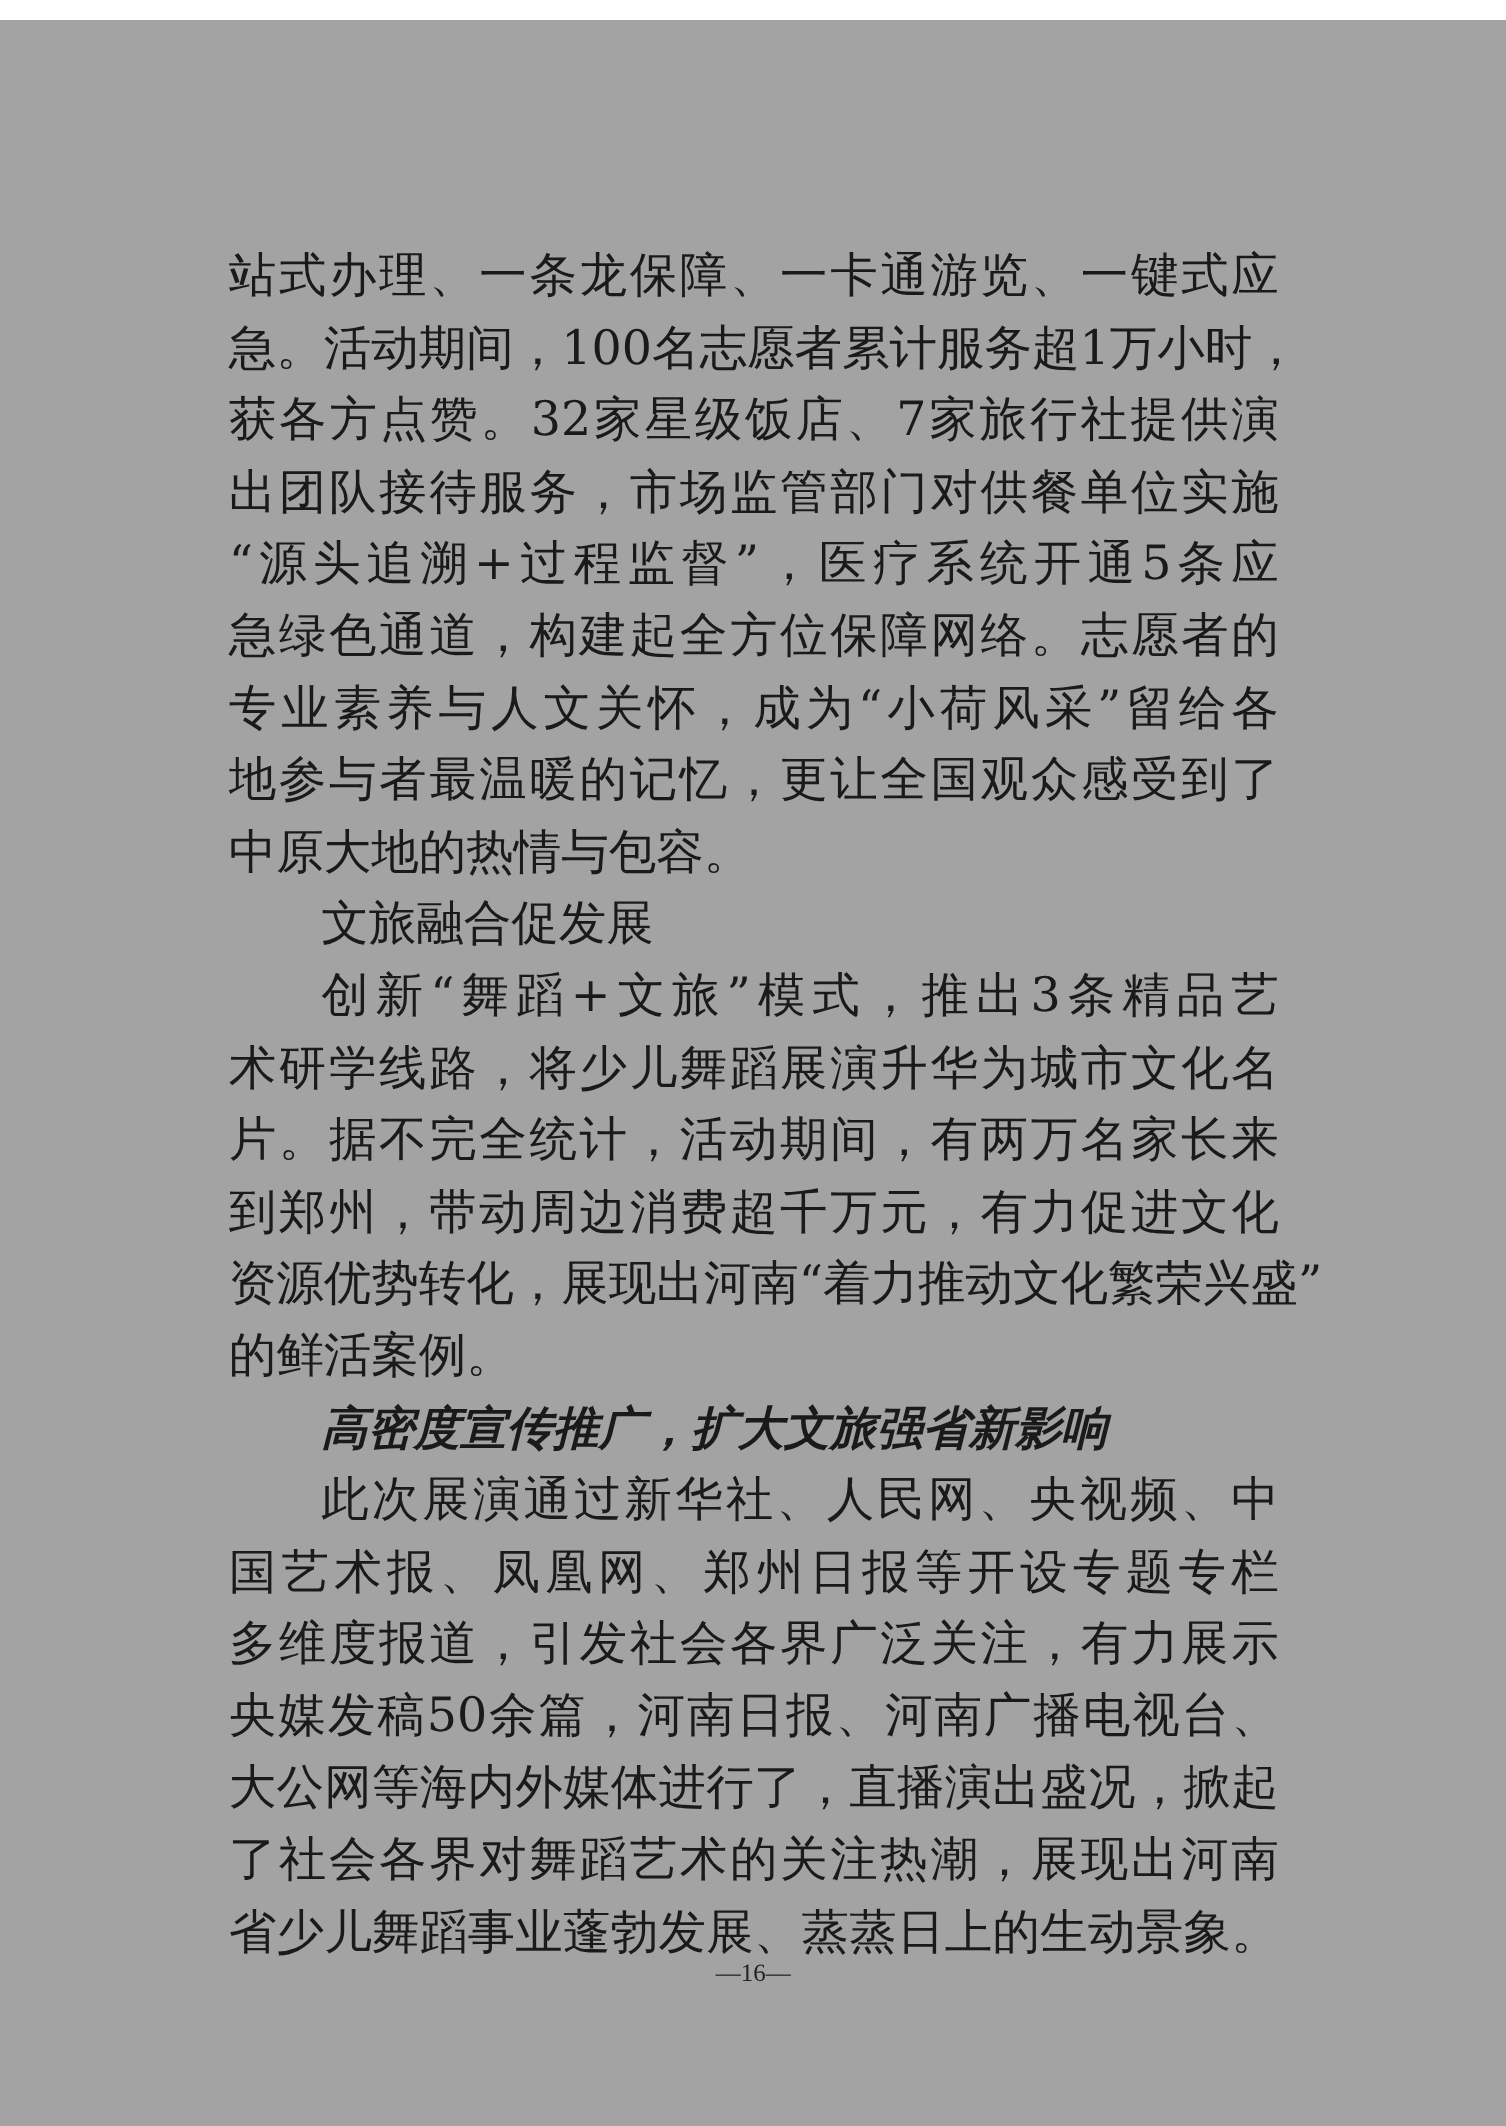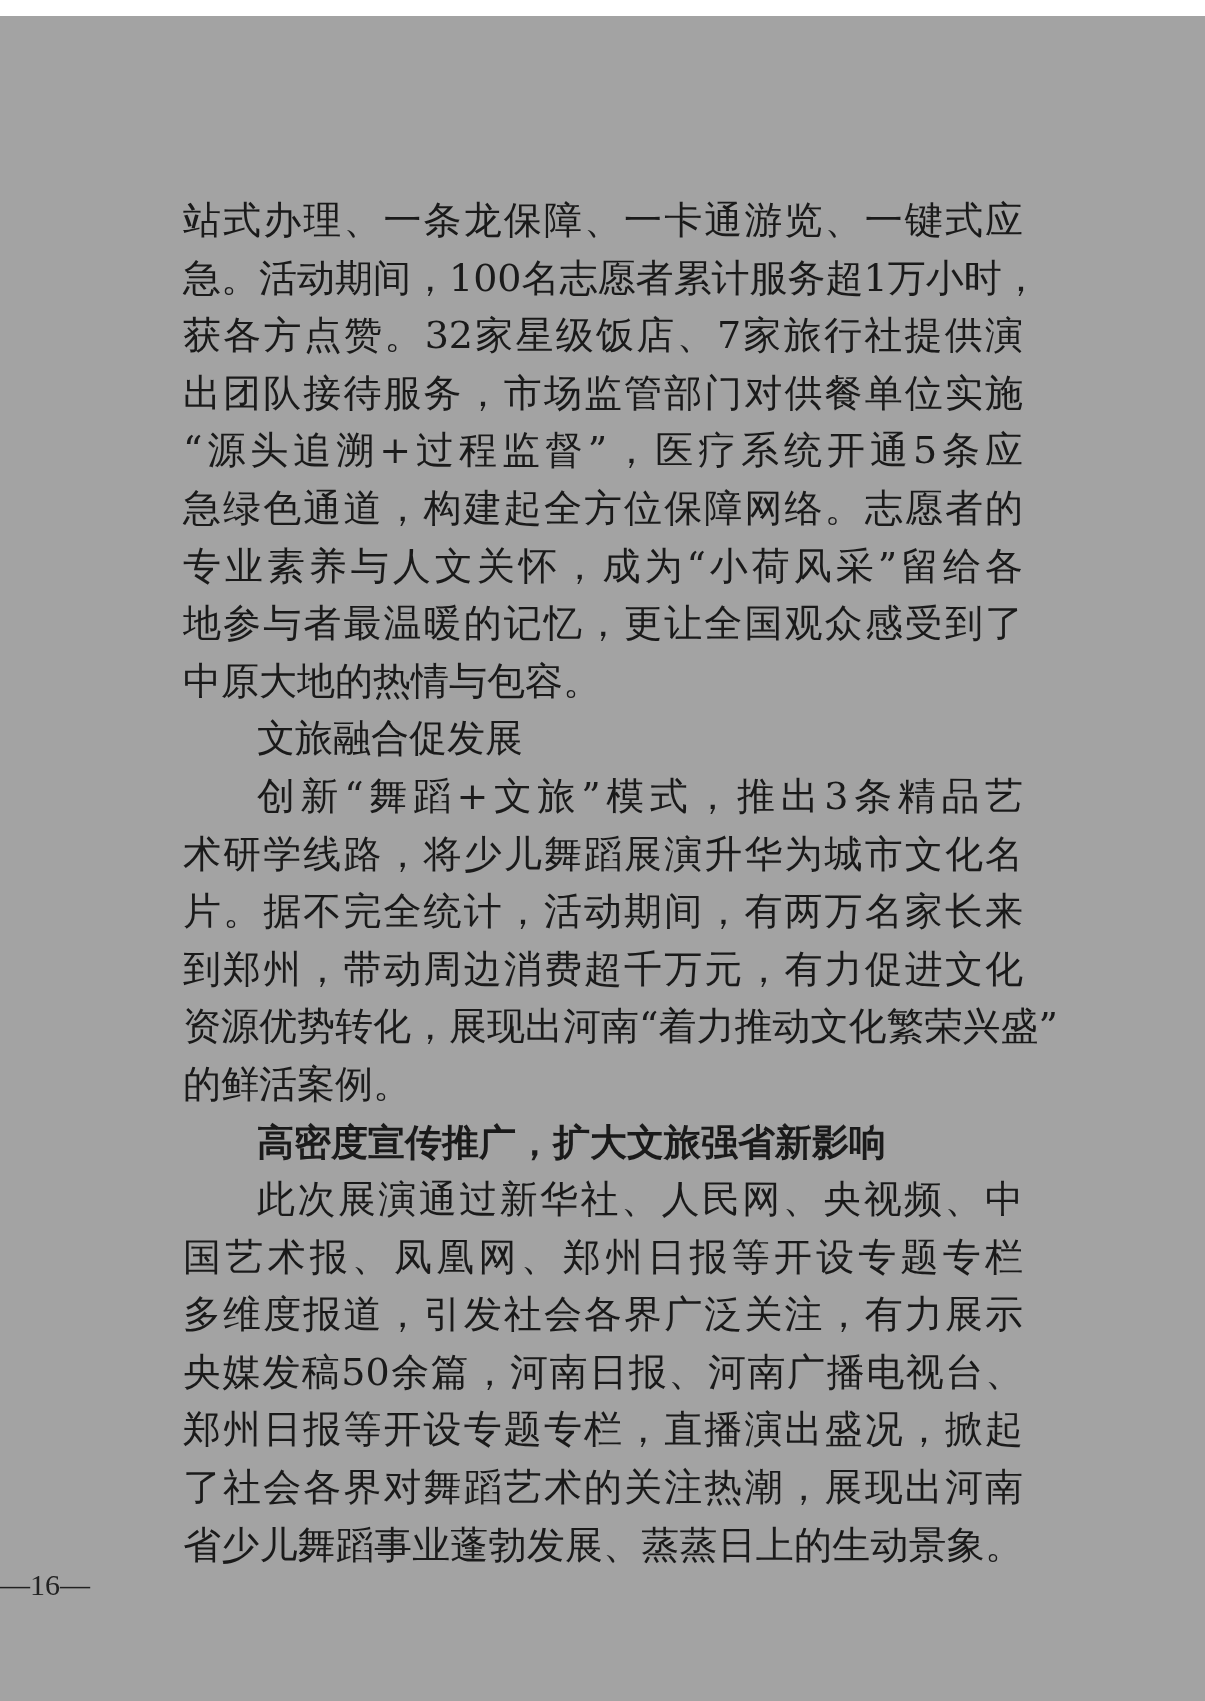--- a/index.html
+++ b/index.html
@@ -11,25 +11,25 @@
       font-family: "DejaVu Serif", "Liberation Serif", serif;
       font-size: 38px; color: #1a1a1a; white-space: nowrap;
       text-align: justify; text-align-last: justify;
       letter-spacing: 0px;
     }
     .line.last { text-align-last: left; }
     .line.indent { padding-left: 74px; }
     .subhead { font-family: "DejaVu Serif", "Liberation Serif", serif; text-align-last: left; }
     .heading {
       font-family: "DejaVu Sans", "Liberation Sans", sans-serif;
-      font-weight: bold; text-align-last: left; letter-spacing: 0px; font-size: 37px;
+      font-weight: bold; text-align-last: left; letter-spacing: 0px; font-size: 37px; font-style: italic;
     }
     .pagenum {
-      position: absolute; left: 0; width: 1205px; top: 1552px; text-align: left;
-      font-family: "Liberation Serif", "DejaVu Serif", serif; font-size: 30px; color: #222;
+      position: absolute; left: 0; width: 1205px; top: 1552px; text-align: center;
+      font-family: "Liberation Serif", "DejaVu Serif", serif; font-size: 20px; color: #222;
     }
   </style>
 </head>
 <body>
 
 <div class="page">
   <div class="col">
     <div class="line">站式办理、一条龙保障、一卡通游览、一键式应</div>
     <div class="line">急。活动期间，100名志愿者累计服务超1万小时，</div>
     <div class="line">获各方点赞。32家星级饭店、7家旅行社提供演</div>
@@ -44,18 +44,18 @@
     <div class="line">术研学线路，将少儿舞蹈展演升华为城市文化名</div>
     <div class="line">片。据不完全统计，活动期间，有两万名家长来</div>
     <div class="line">到郑州，带动周边消费超千万元，有力促进文化</div>
     <div class="line">资源优势转化，展现出河南“着力推动文化繁荣兴盛”</div>
     <div class="line last">的鲜活案例。</div>
     <div class="line indent heading">高密度宣传推广，扩大文旅强省新影响</div>
     <div class="line indent">此次展演通过新华社、人民网、央视频、中</div>
     <div class="line">国艺术报、凤凰网、郑州日报等开设专题专栏</div>
     <div class="line">多维度报道，引发社会各界广泛关注，有力展示</div>
     <div class="line">央媒发稿50余篇，河南日报、河南广播电视台、</div>
-    <div class="line">郑州日报等开设专题专栏，直播演出盛况，掀起</div>
+    <div class="line">大公网等海内外媒体进行了，直播演出盛况，掀起</div>
     <div class="line">了社会各界对舞蹈艺术的关注热潮，展现出河南</div>
     <div class="line">省少儿舞蹈事业蓬勃发展、蒸蒸日上的生动景象。</div>
   </div>
   <div class="pagenum">—16—</div>
 </div>
 
 </body></html>

